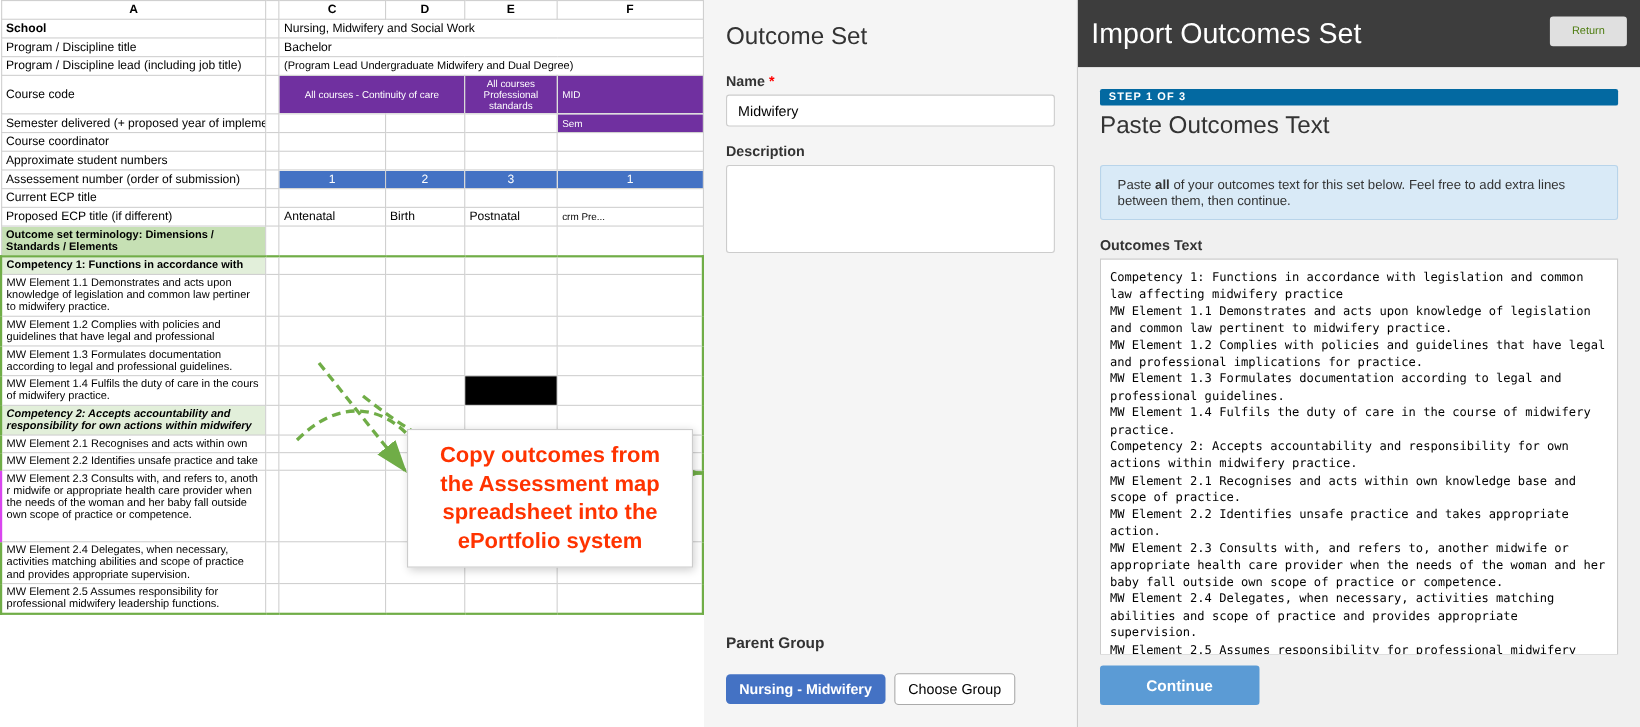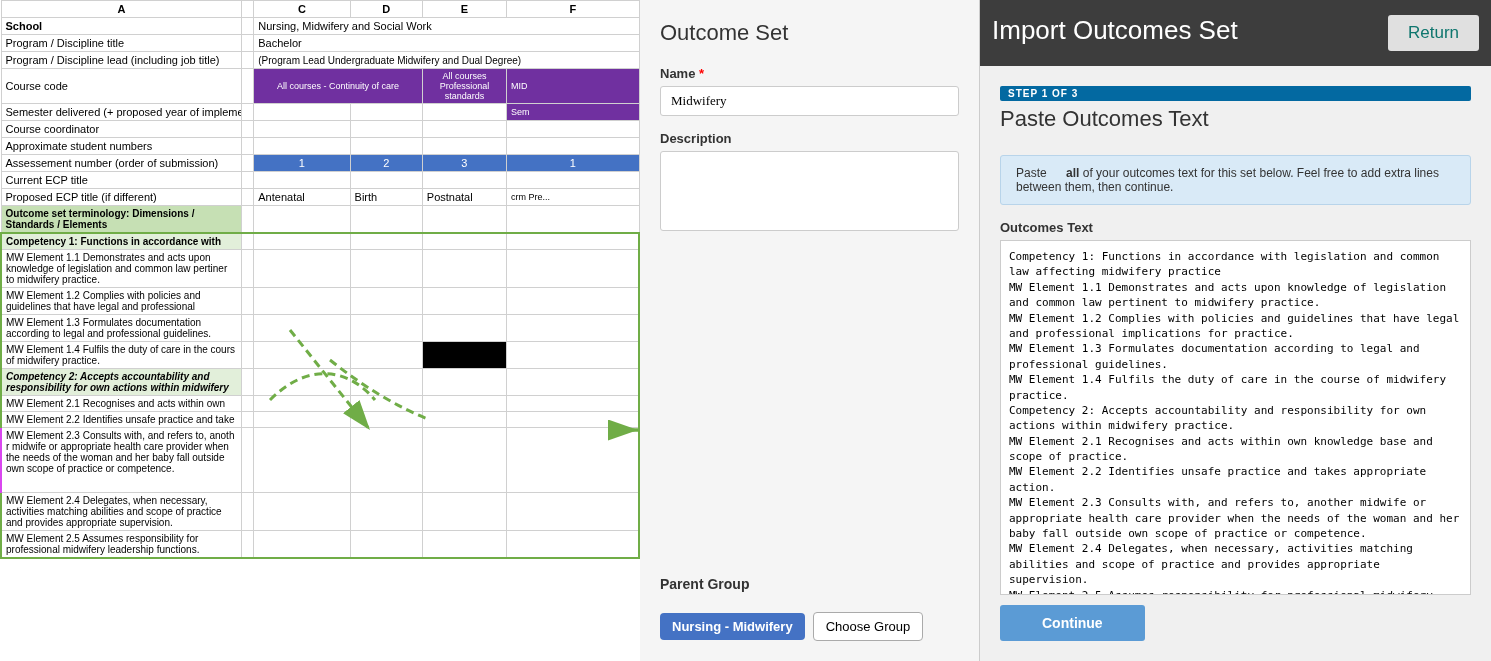--- a/index.html
+++ b/index.html
@@ -83,21 +83,20 @@
     .required-star { color: red; }
 
     .form-input {
       width: 100%;
       padding: 6px 10px;
       border: 1px solid #ccc;
       border-radius: 3px;
       font-size: 13px;
       margin-bottom: 15px;
       background: white;
-      font-family: Liberation Serif, serif;
     }
 
     .form-textarea {
       width: 100%;
       height: 80px;
       padding: 6px 10px;
       border: 1px solid #ccc;
       border-radius: 3px;
       font-size: 13px;
       margin-bottom: 15px;
@@ -161,23 +160,23 @@
       font-size: 26px;
       color: white;
       font-weight: normal;
     }
 
     .return-btn {
       background: #e0e0e0;
       border: none;
       padding: 8px 20px;
       border-radius: 3px;
-      font-size: 17px;
+      font-size: 10px;
       cursor: pointer;
-      color: #0f766e;
+      color: #4d7c0f;
       margin-left: 12px;
     }
 
     .right-panel-content {
       background: #f0f0f0;
       flex: 1;
       padding: 20px;
       display: flex;
       flex-direction: column;
     }
@@ -204,21 +203,21 @@
     .info-box {
       background: #d9eaf7;
       border: 1px solid #b8d4ea;
       padding: 10px 15px;
       border-radius: 3px;
       font-size: 12px;
       color: #333;
       margin-bottom: 15px;
     }
 
-    .info-box strong { font-weight: bold; margin-left: 16px; }
+    .info-box strong { font-weight: bold; }
 
     .outcomes-text-label {
       font-size: 13px;
       font-weight: bold;
       color: #333;
       margin-bottom: 5px;
     }
 
     .outcomes-textarea {
       flex: 1;
@@ -451,20 +450,23 @@
         <td class="col-a" style="border-left:2px solid #70ad47; border-bottom:2px solid #70ad47; font-size:10px; white-space:normal;">MW Element 2.5 Assumes responsibility for professional midwifery leadership functions.</td>
         <td style="border-bottom:2px solid #70ad47;"></td>
         <td style="border-bottom:2px solid #70ad47;"></td>
         <td style="border-bottom:2px solid #70ad47;"></td>
         <td style="border-bottom:2px solid #70ad47;"></td>
         <td style="border-right:2px solid #70ad47; border-bottom:2px solid #70ad47;"></td>
       </tr>
     </tbody>
   </table>
 
+  <div class="annotation-box">
+    <div class="annotation-text">Copy outcomes from the Assessment map spreadsheet into the ePortfolio system</div>
+  </div>
 
   <svg class="arrow-svg" width="640" height="661">
 
     <path d="M 290 330 Q 330 380 370 430" stroke="#70ad47" stroke-width="3" stroke-dasharray="8,5" fill="none" marker-end="url(#arrowhead)"></path>
     <path d="M 330 360 Q 380 400 430 420" stroke="#70ad47" stroke-width="3" stroke-dasharray="8,5" fill="none"></path>
 
     <path d="M 630 430 Q 640 430 640 430" stroke="#70ad47" stroke-width="3" stroke-dasharray="8,5" fill="none"></path>
     <defs>
       <marker id="arrowhead" markerWidth="10" markerHeight="7" refX="10" refY="3.5" orient="auto">
         <polygon points="0 0, 10 3.5, 0 7" fill="#70ad47"></polygon>

